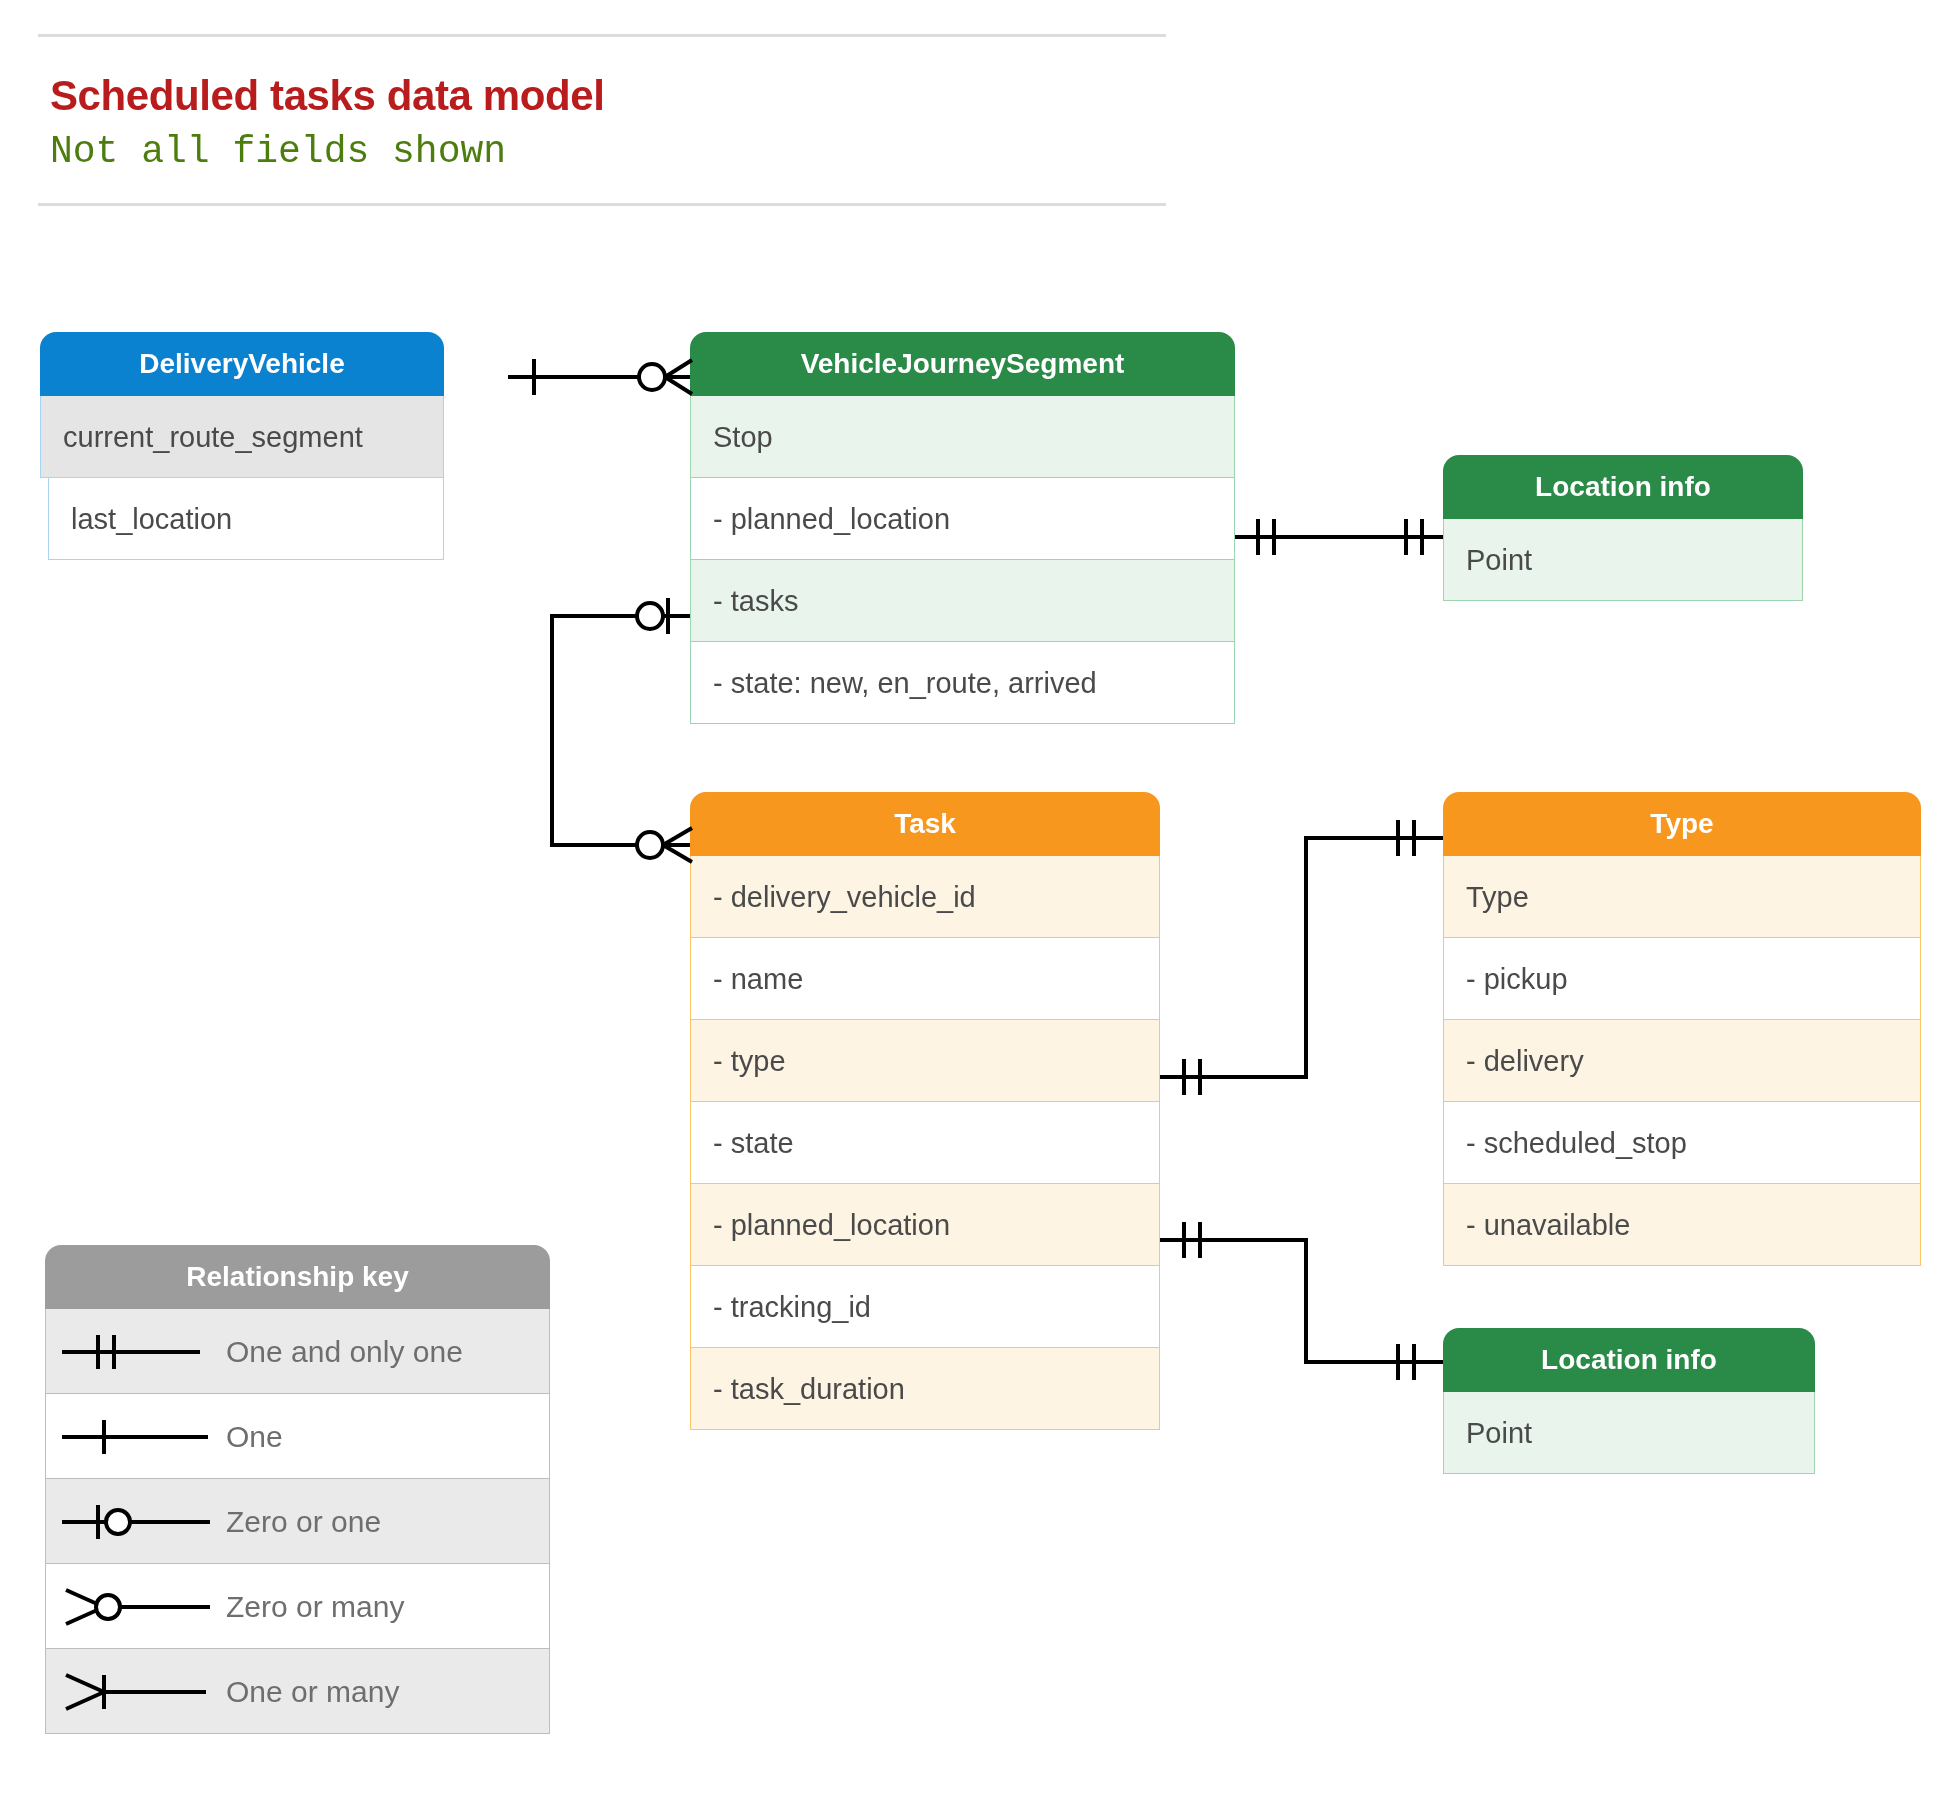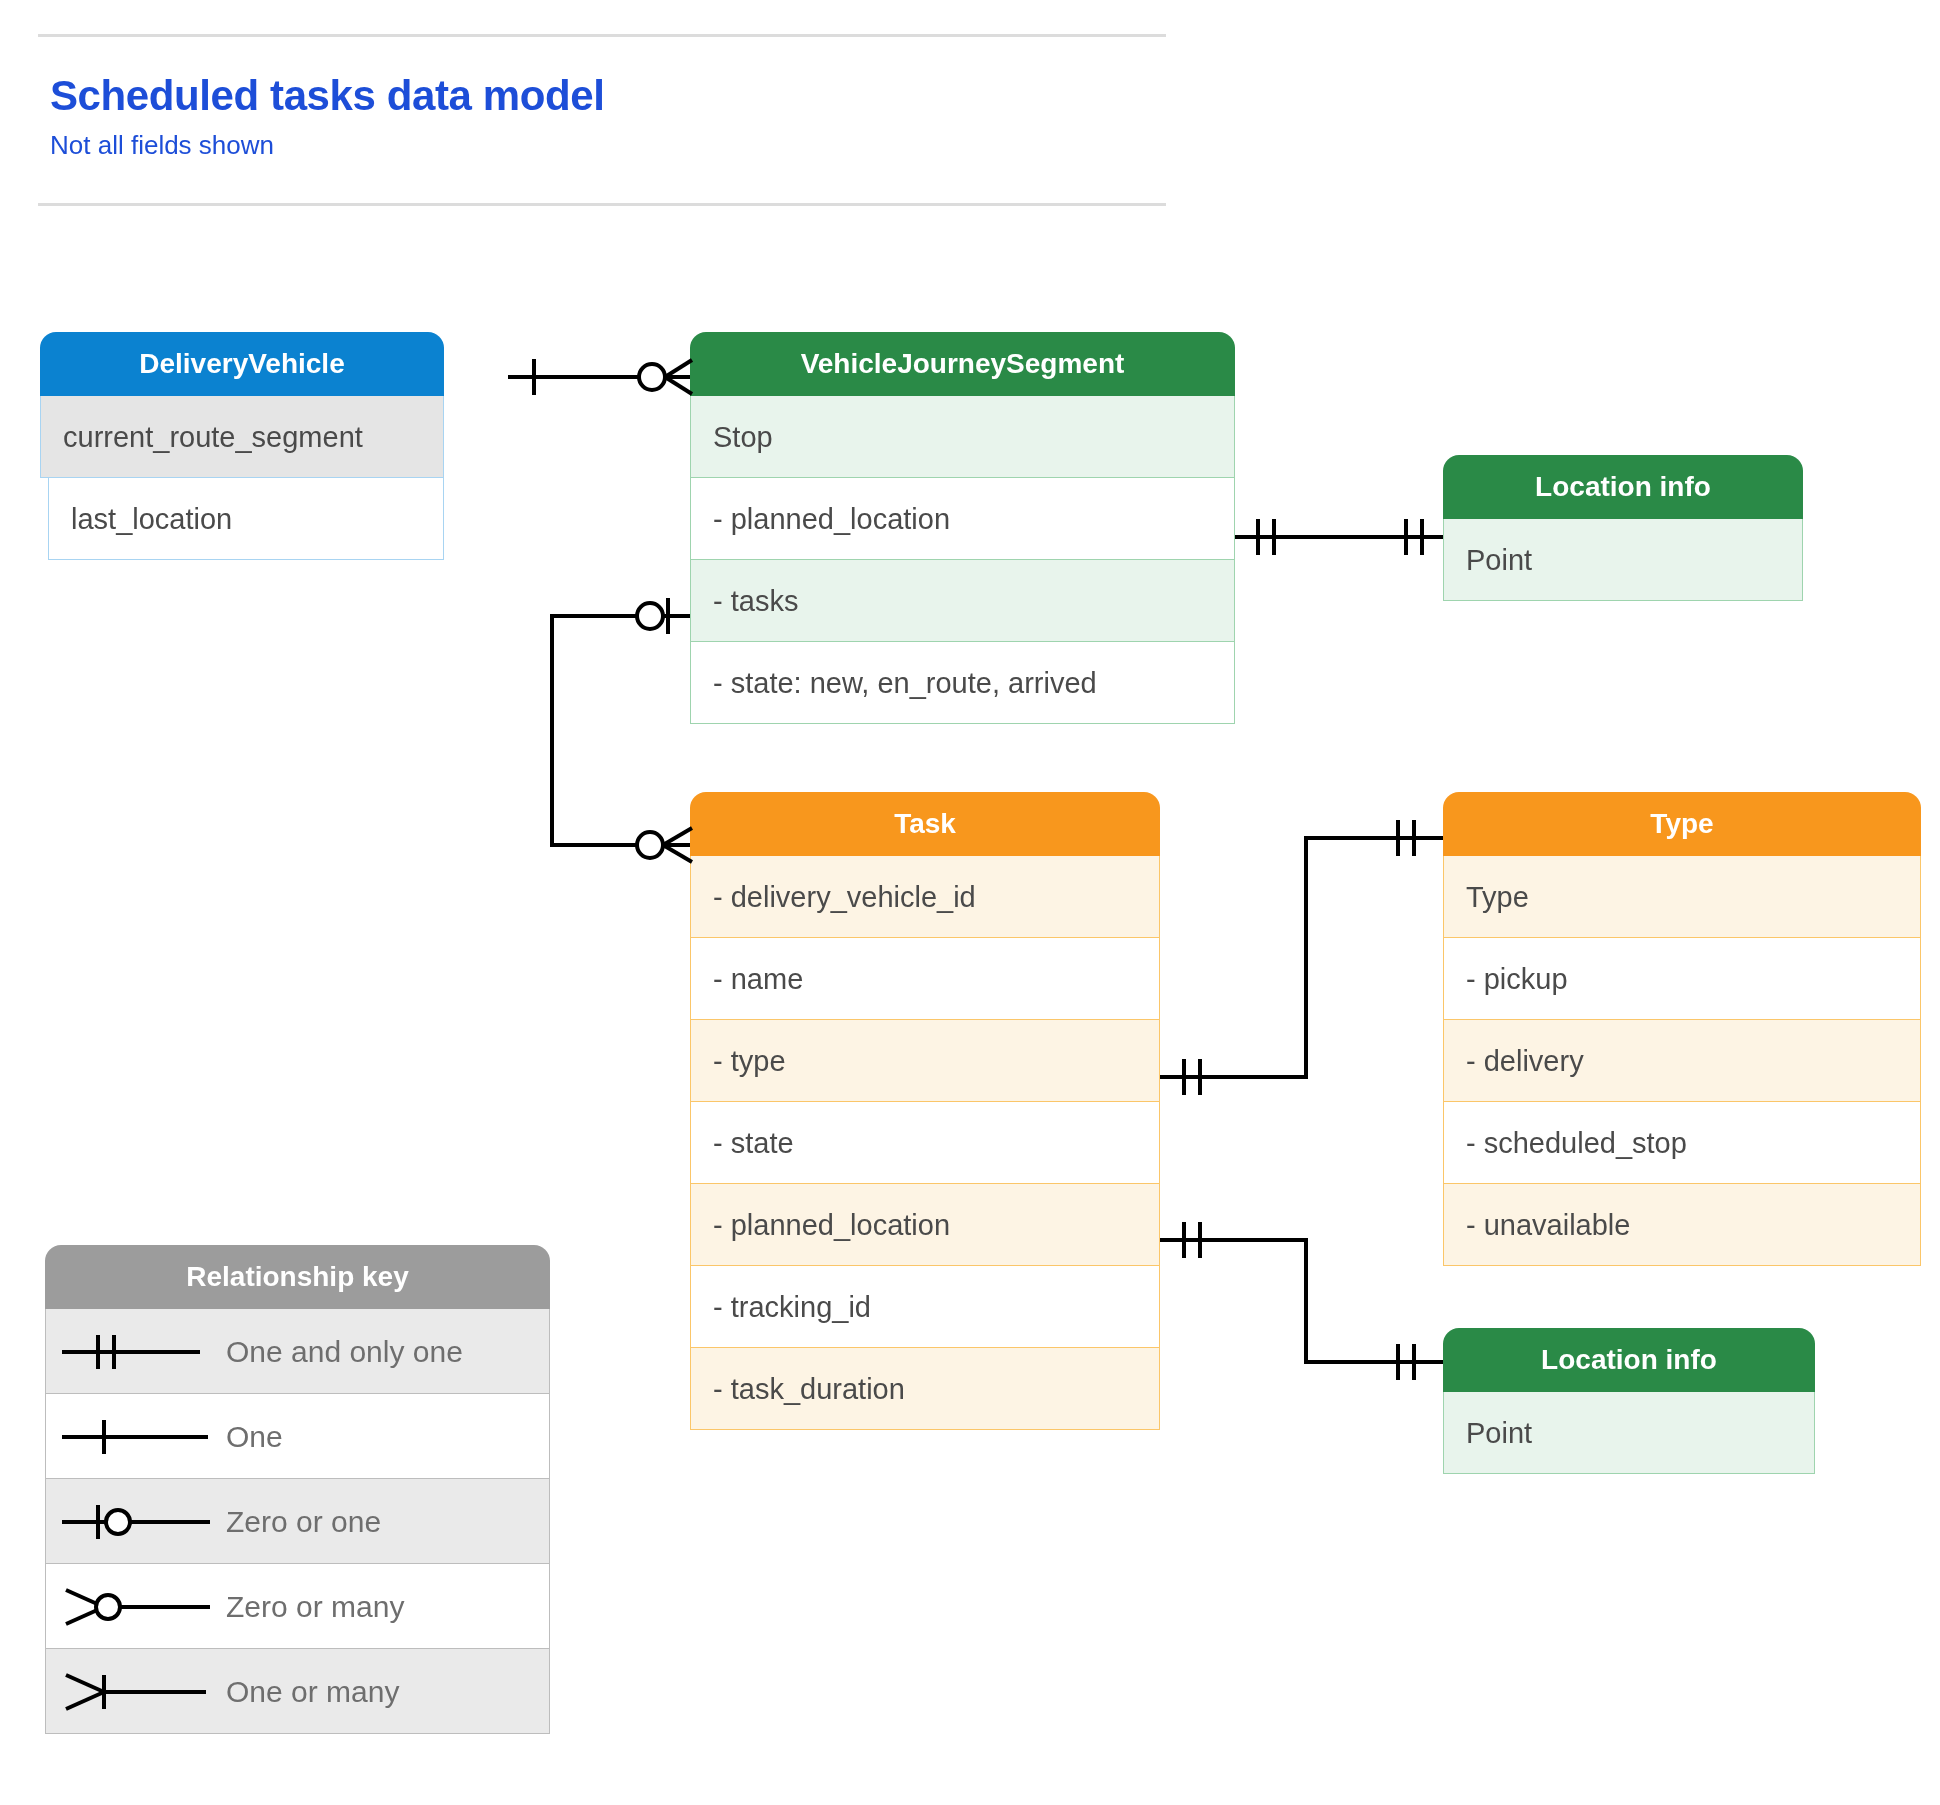--- a/index.html
+++ b/index.html
@@ -30,32 +30,33 @@
   }
   #header-rule-top { top: 34px; }
   #header-rule-bottom { top: 203px; }
 
   #page-title {
     position: absolute;
     left: 50px;
     top: 72px;
     font-size: 42px;
     font-weight: bold;
-    color: #1d4ed8;
+    color: #b91c1c;
     letter-spacing: -0.4px;
     white-space: nowrap;
   }
   #page-subtitle {
     position: absolute;
     left: 50px;
     top: 130px;
-    font-size: 26px;
+    font-size: 38px;
     font-weight: normal;
-    color: #1d4ed8;
+    color: #4d7c0f;
     white-space: nowrap;
+    font-family: Liberation Mono, monospace;
   }
 
   
   .entity {
     position: absolute;
     box-sizing: border-box;
     border-radius: 16px 16px 0 0;
   }
   .entity-header {
     box-sizing: border-box;

